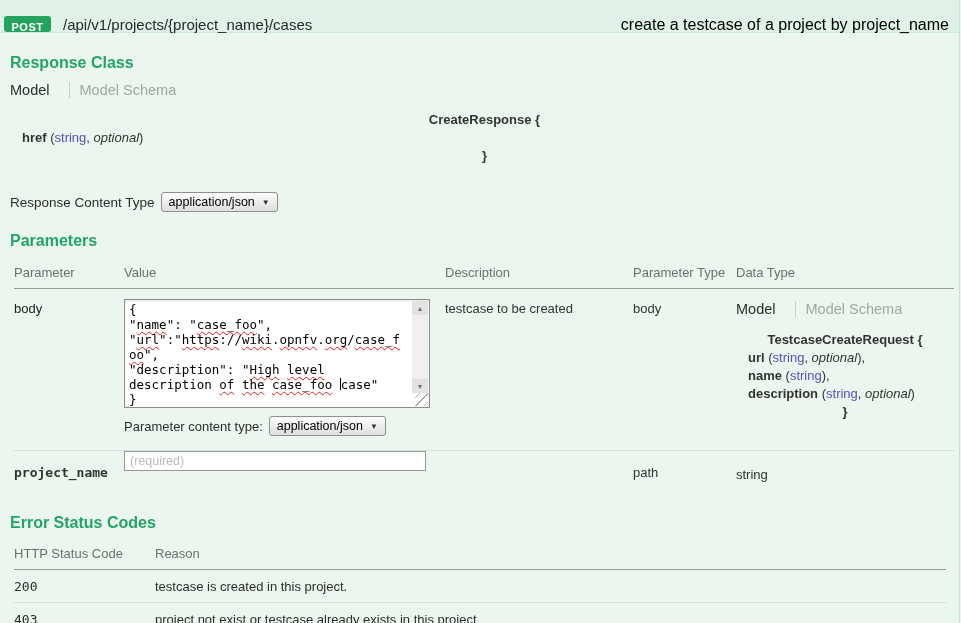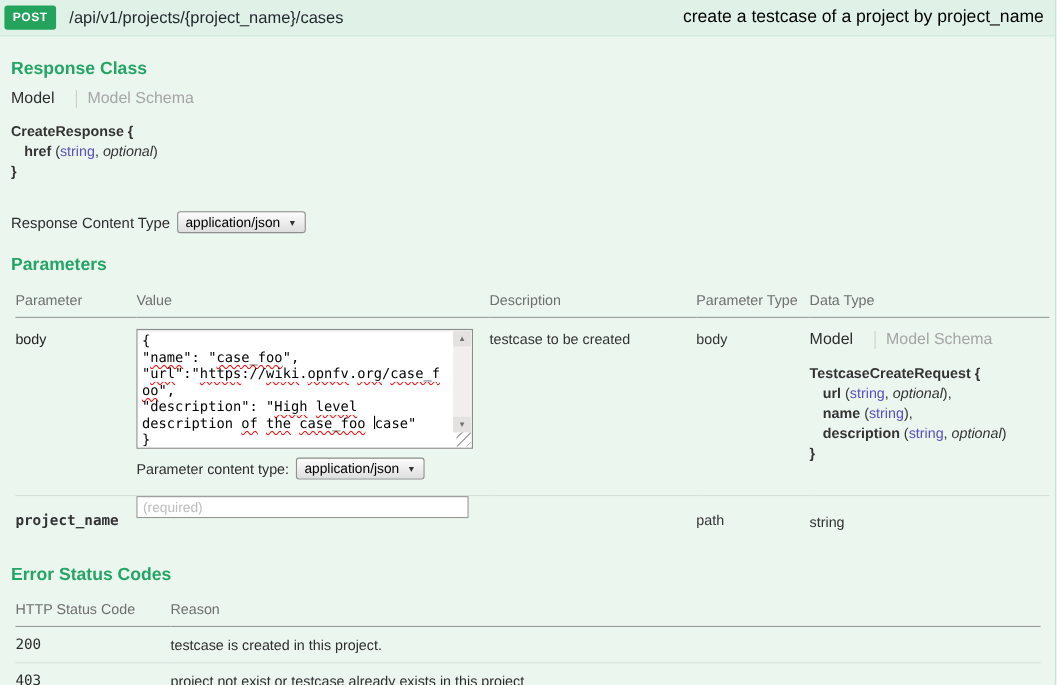--- a/index.html
+++ b/index.html
@@ -7,21 +7,21 @@
   body {
     font-family: "Liberation Sans", sans-serif;
     background: #ebf6ef;
     color: #333;
   }
   #app { width: 960px; height: 623px; border-right: 1px solid #c9e3d2; }
 
   
   .op-heading {
     height: 33px; background: #e0f2e8; border-bottom: 1px solid #cfe9db;
-    display: flex; align-items: center; padding: 0 10px 0 4px;
+    display: flex; padding: 16px 10px 0 4px;
   }
   .http-method {
     background: #23a35c; color: #fff; font-size: 11px; font-weight: bold;
     letter-spacing: .5px; border-radius: 3px; padding: 5px 0; width: 47px;
     text-align: center; flex: none;
   }
   .op-path {
     margin-left: 12px; font-size: 15px; font-weight: 400; color: #24292f;
     text-decoration: none;
   }
@@ -37,21 +37,21 @@
 
   
   .sig-tabs { font-size: 14.5px; margin: 10px 0 0 10px; }
   .tab-active { color: #2d2d2d; cursor: pointer; }
   .tab-inactive { color: #a5a5a5; border-left: 1px solid #ccc; padding-left: 10px; margin-left: 19px; cursor: pointer; }
   td .sig-tabs { margin: 0; }
 
   
   .signature { margin: 13px 0 0 10px; font-size: 13px; line-height: 18px; color: #333; }
   td .signature { margin-left: 0; margin-top: 14px; }
-  .sig-open, .sig-close { font-weight: bold; }
+  .sig-open, .sig-close { font-weight: bold; text-align: center; }
   .sig-prop { margin-left: 12px; }
   .sig-prop b { color: #333; }
   .sig-type { color: #5a4fc0; }
   .sig-prop i { font-style: italic; }
 
   
   .rct-row { margin: 27px 0 0 10px; display: flex; align-items: center; font-size: 13.5px; color: #2d2d2d; }
   .fake-select {
     display: inline-flex; align-items: center; margin-left: 6px;
     border: 1px solid #8f8f8f; border-radius: 3px;

